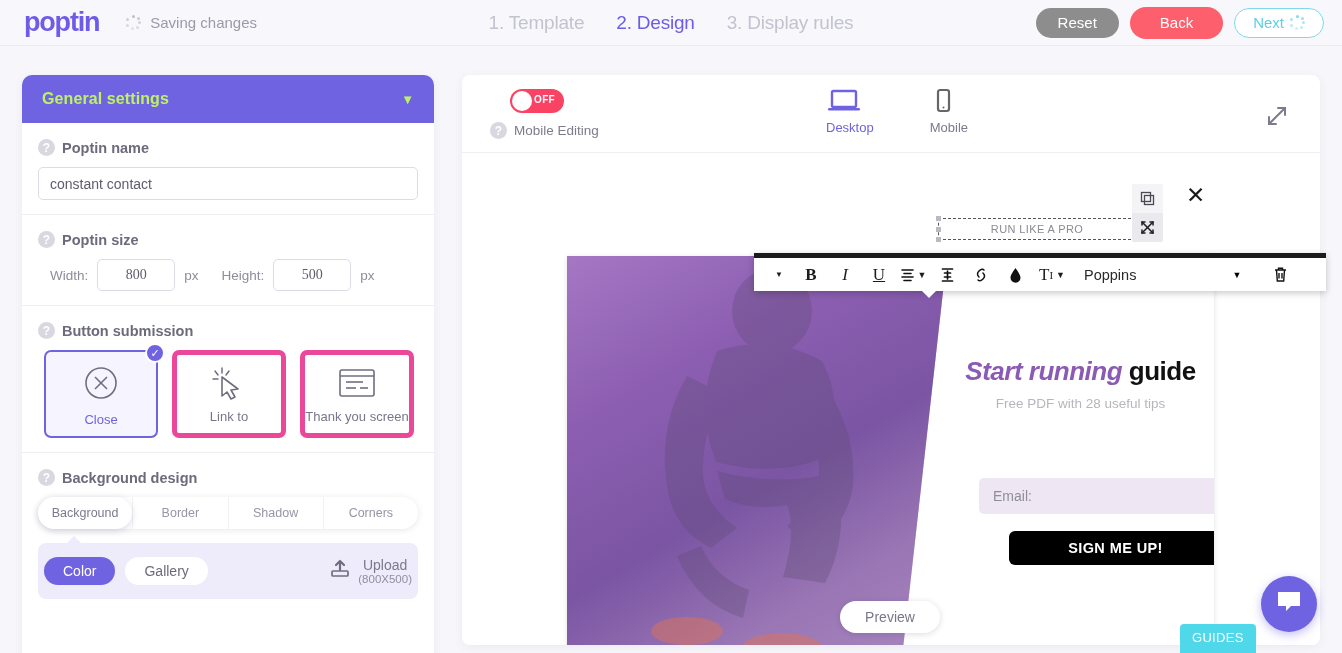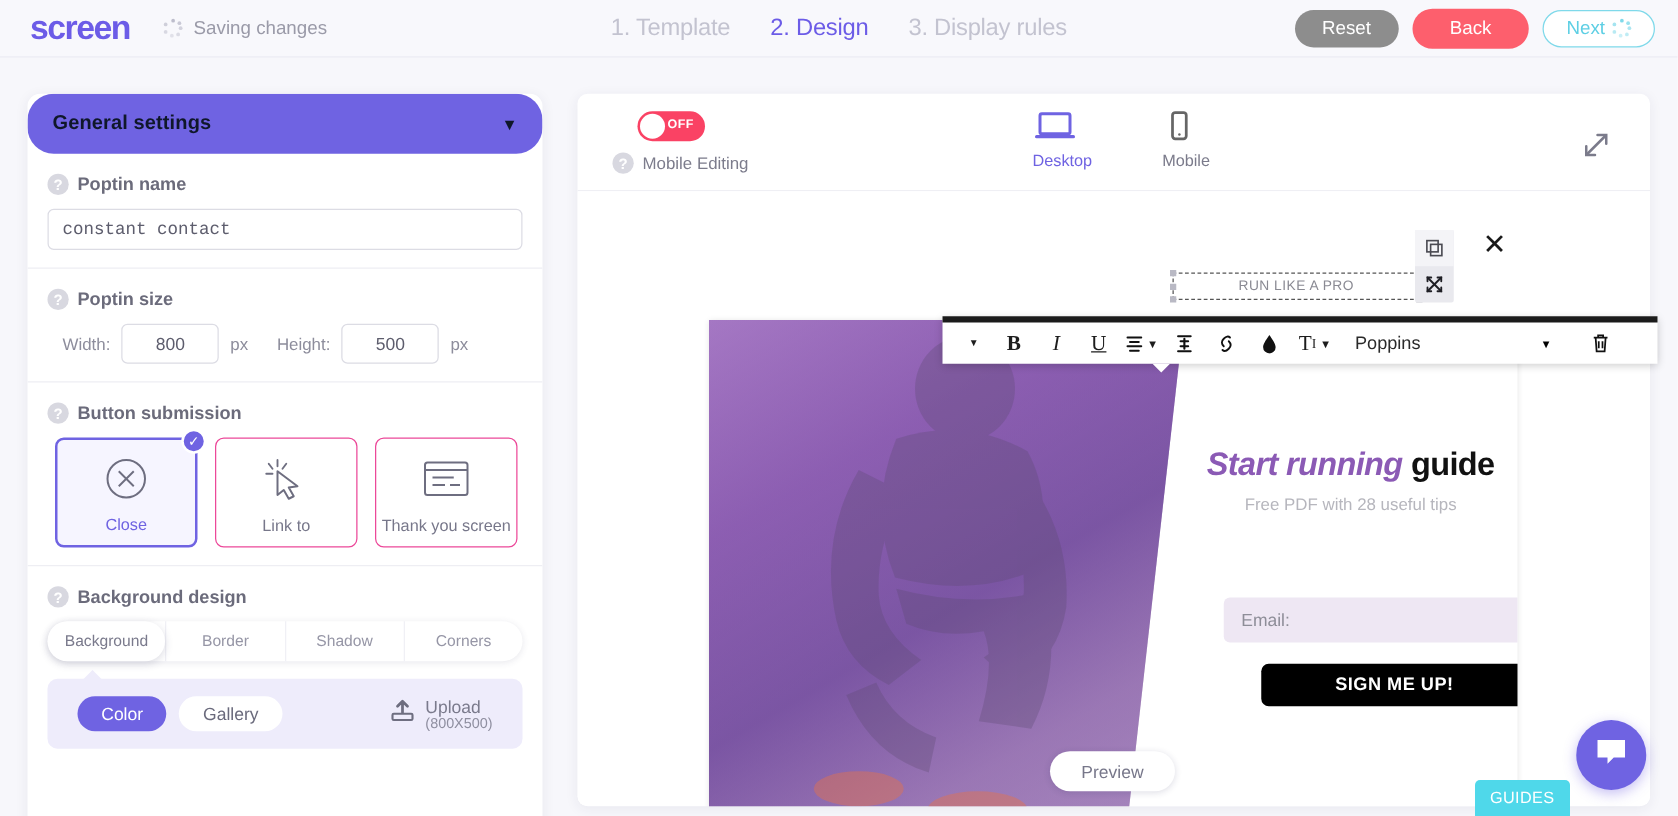--- a/index.html
+++ b/index.html
@@ -68,56 +68,56 @@
   
   .sidebar {
     position: absolute; left: 22px; top: 75px;
     width: 412px; height: 600px;
     background: #fff;
     border-radius: 10px 10px 0 0;
     box-shadow: 0 2px 10px rgba(40,40,90,.07);
     overflow: hidden;
   }
   .panel-head {
-    background: #6f63e2; color: #0f172a;
+    background: #6f63e2; color: #bef264;
     height: 48px; display: flex; align-items: center;
-    padding: 10px 20px; justify-content: space-between; border-radius: 21px;
+    padding: 10px 20px; justify-content: space-between;
   }
   .panel-head .title { font-size: 16px; font-weight: bold; letter-spacing: .1px;}
   .chev { font-size: 13px; }
 
   .sec { padding: 16px 16px 14px 16px; border-bottom: 1px solid #eeeef3; }
   .lbl-row { display: flex; align-items: center; gap: 7px; margin-bottom: 11px;}
   .qmark {
     width: 17px; height: 17px; border-radius: 50%;
     background: #d8d8e0; color: #fff; font-size: 12px; font-weight: bold;
     display: flex; align-items: center; justify-content: center;
     flex: 0 0 auto;
   }
   .sec-label { font-size: 14.5px; font-weight: bold; color: #6b6b7b; }
 
   .text-input {
     width: 100%; height: 33px; border: 1px solid #dcdce4; border-radius: 5px;
     padding: 0 11px; font-size: 14px; color: #5d5d6d;
-    font-family: Liberation Mono, monospace; background: #fff;
+    font-family: Liberation Sans, sans-serif; background: #fff;
   }
   .size-row { display: flex; align-items: center; gap: 9px; padding-left: 12px;}
   .size-row .cap { font-size: 13.5px; color: #8d8d9c; }
   .num-input {
     width: 78px; height: 32px; border: 1px solid #dcdce4; border-radius: 5px;
     text-align: center; font-size: 14px; color: #5d5d6d;
-    font-family: Liberation Sans, sans-serif;
+    font-family: Liberation Serif, serif;
   }
   .px { font-size: 13.5px; color: #8d8d9c; }
 
   
   .cards { display: flex; gap: 14px; padding-left: 6px;}
   .card {
     width: 114px; height: 88px; border-radius: 7px;
-    background: #fff; border: 1px solid #ec4899;
+    background: #fff; border: 5px solid #ec4899;
     display: flex; flex-direction: column; align-items: center;
     justify-content: flex-end; padding-bottom: 8px; position: relative;
     cursor: pointer;
   }
   .card .ico { flex: 1; display: flex; align-items: center; justify-content: center;}
   .card .cap { font-size: 13px; color: #77778a; text-align: center; line-height: 1.15;}
   .card.sel { border: 2px solid #6f63e2; background: #f6f5ff; }
   .card.sel .cap { color: #6f63e2; }
   .badge {
     position: absolute; top: -9px; right: -9px;
@@ -139,21 +139,21 @@
     border-left: 1px solid #f0f0f5;
   }
   .tab:first-child { border-left: none; }
   .tab.active {
     background: #fff; border-radius: 20px; color: #7a7a8c;
     box-shadow: 0 2px 7px rgba(60,60,100,.18); z-index: 2;
   }
 
   .bg-box {
     background: #eeecfb; border-radius: 8px; margin-top: 14px;
-    padding: 14px 24px; position: relative;
+    padding: 14px 6px; position: relative; text-align: center;
   }
   .bg-box:before {
     content: ""; position: absolute; top: -7px; left: 28px;
     border-left: 8px solid transparent; border-right: 8px solid transparent;
     border-bottom: 8px solid #eeecfb;
   }
   .pill-row { display: flex; align-items: center; gap: 10px; }
   .pill {
     height: 28px; padding: 0 19px; border-radius: 15px;
     display: flex; align-items: center; justify-content: center;
@@ -313,21 +313,21 @@
     position: absolute; left: 1261px; top: 576px;
     width: 56px; height: 56px; border-radius: 50%; background: #6f63e2;
     display: flex; align-items: center; justify-content: center;
     box-shadow: 0 3px 10px rgba(90,70,220,.35); cursor: pointer; z-index: 6;
   }
 </style>
 </head>
 <body>
 
 <div class="topbar">
-  <div class="logo">screen</div>
+  <div class="logo">poptin</div>
 
   <div class="saving-wrap">
     <span class="spinner">
       <i></i>
         <i></i>
         <i></i>
         <i></i>
         <i></i>
         <i></i>
         <i></i>

